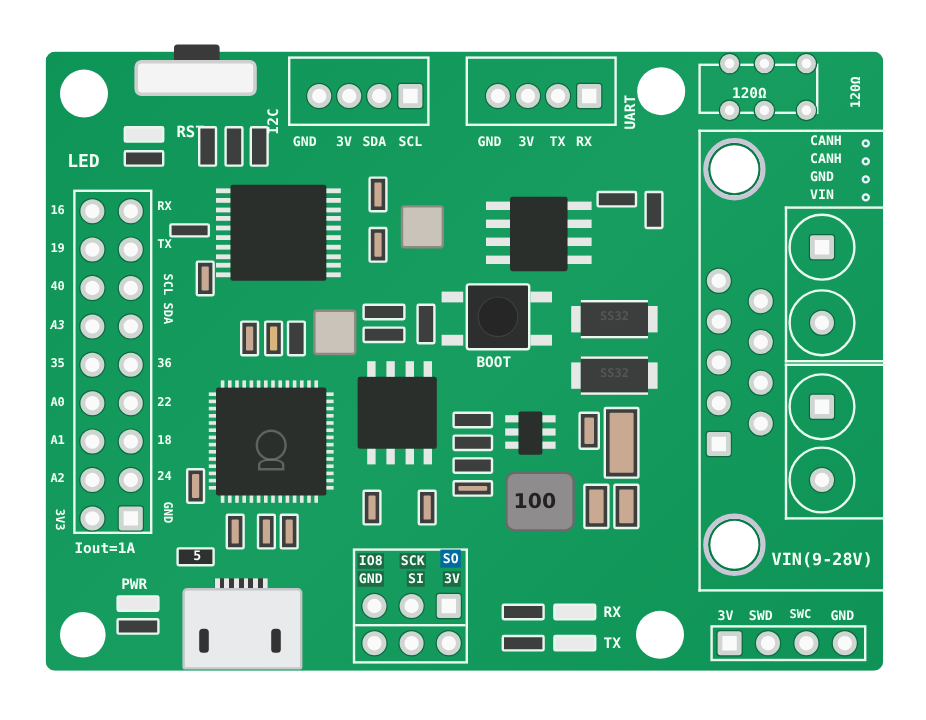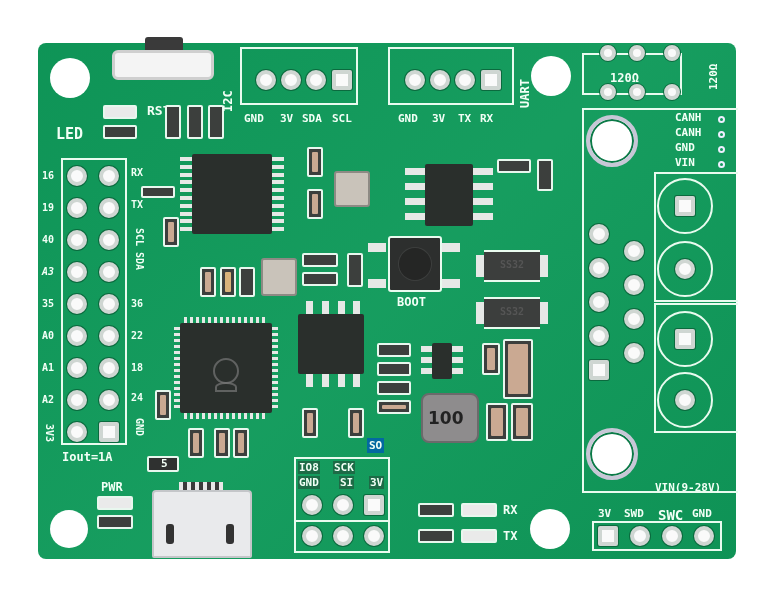--- a/index.html
+++ b/index.html
@@ -103,25 +103,25 @@
 <div class="pin" style="left:589px;top:224px;"></div>
 <div class="pin" style="left:589px;top:258px;"></div>
 <div class="pin" style="left:589px;top:292px;"></div>
 <div class="pin" style="left:589px;top:326px;"></div>
 <div class="pin sq" style="left:589px;top:360px;"></div>
 <div class="pin" style="left:624px;top:241px;"></div>
 <div class="pin" style="left:624px;top:275px;"></div>
 <div class="pin" style="left:624px;top:309px;"></div>
 <div class="pin" style="left:624px;top:343px;"></div>
 
-<div class="silk" style="left:643px;top:482px;font-size:11px;margin-left:12px;">VIN(9-28V)</div>
+<div class="silk" style="left:643px;top:460px;font-size:14px;">VIN(9-28V)</div>
 
 <div class="silk" style="left:598px;top:508px;font-size:11px;">3V</div>
 <div class="silk" style="left:624px;top:508px;font-size:11px;">SWD</div>
-<div class="silk" style="left:658px;top:508px;font-size:14px;">SWC</div>
+<div class="silk" style="left:658px;top:508px;font-size:10px;">SWC</div>
 <div class="silk" style="left:692px;top:508px;font-size:11px;">GND</div>
 <div class="outline" style="left:592px;top:521px;width:130px;height:30px;"></div>
 <div class="pin sq" style="left:598px;top:526px;"></div>
 <div class="pin" style="left:630px;top:526px;"></div>
 <div class="pin" style="left:662px;top:526px;"></div>
 <div class="pin" style="left:694px;top:526px;"></div>
 
 <div class="outline" style="left:61px;top:158px;width:66px;height:287px;"></div>
 <div id="left-header">
     <div class="pin" style="left: 67px; top: 166px;"></div>
@@ -367,21 +367,21 @@
 
 <div class="abs" style="left:179px;top:482px;width:44px;height:10px;background:repeating-linear-gradient(90deg,#e8e8e8 0 4px,#3a3a3a 4px 8px);"></div>
 <div class="abs" style="left:152px;top:490px;width:100px;height:68px;background:#e9eaec;border:2px solid #c4c6c9;border-radius:4px 4px 2px 2px;"></div>
 <div class="abs" style="left:166px;top:524px;width:8px;height:20px;background:#333;border-radius:3px;"></div>
 <div class="abs" style="left:226px;top:524px;width:8px;height:20px;background:#333;border-radius:3px;"></div>
 
 <div class="outline" style="left:294px;top:457px;width:96px;height:96px;"></div>
 <div class="abs" style="left:296px;top:520px;width:92px;height:2px;background:#e9fbef;"></div>
 <div class="silk" style="left:298px;top:461px;font-size:11px;background:#1d6b46;padding:1px;">IO8</div>
 <div class="silk" style="left:333px;top:461px;font-size:11px;background:#1d6b46;padding:1px;">SCK</div>
-<div class="silk" style="left:367px;top:438px;font-size:11px;background:#0369a1;padding:2px;">SO</div>
+<div class="silk" style="left:367px;top:458px;font-size:11px;background:#0369a1;padding:2px;">SO</div>
 <div class="silk" style="left:298px;top:476px;font-size:11px;background:#1d6b46;padding:1px;">GND</div>
 <div class="silk" style="left:339px;top:476px;font-size:11px;background:#1d6b46;padding:1px;">SI</div>
 <div class="silk" style="left:369px;top:476px;font-size:11px;background:#1d6b46;padding:1px;">3V</div>
 <div class="pin" style="left:302px;top:495px;"></div>
 <div class="pin" style="left:333px;top:495px;"></div>
 <div class="pin sq" style="left:364px;top:495px;"></div>
 <div class="pin" style="left:302px;top:526px;"></div>
 <div class="pin" style="left:333px;top:526px;"></div>
 <div class="pin" style="left:364px;top:526px;"></div>
 

